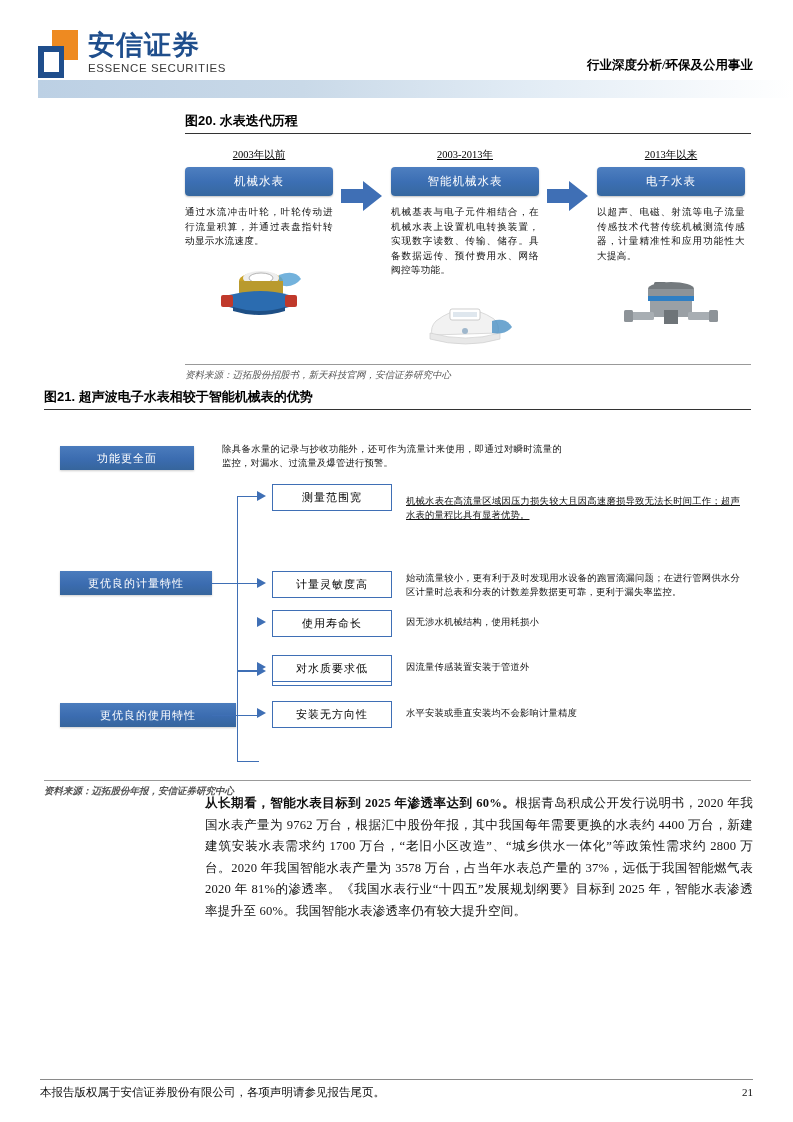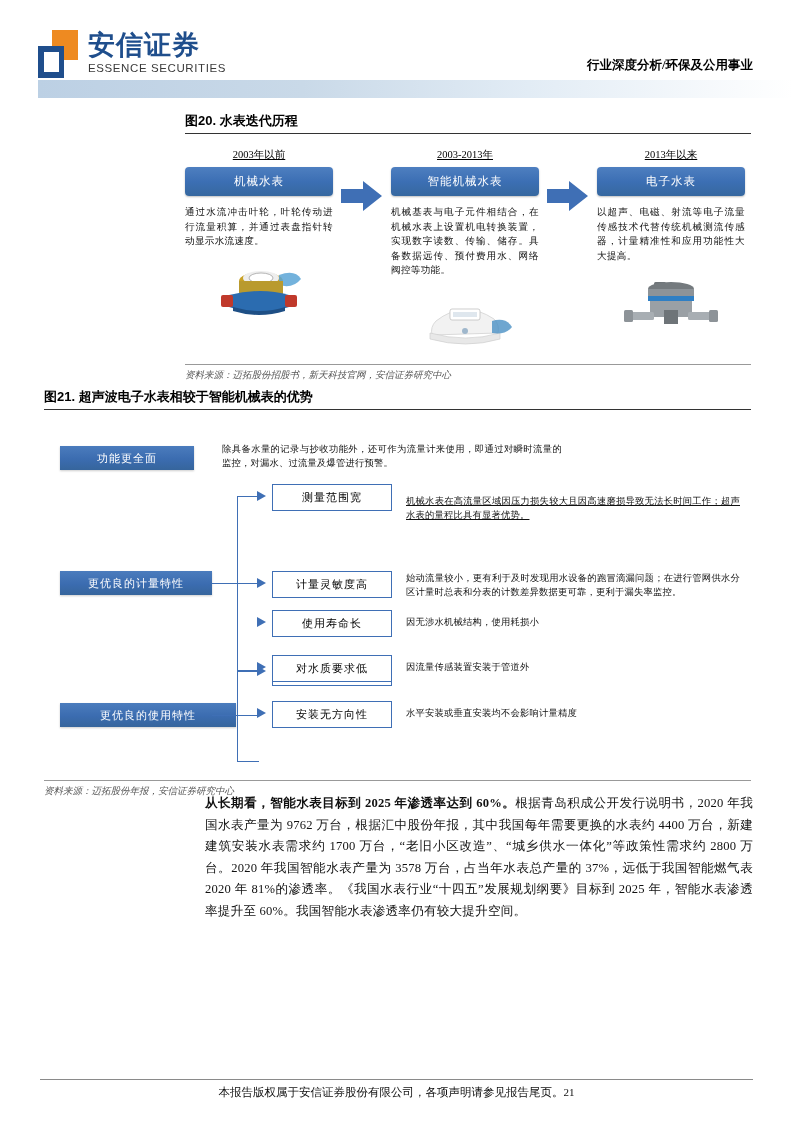--- a/index.html
+++ b/index.html
@@ -234,21 +234,21 @@
     left: 40px;
     right: 40px;
     bottom: 22px;
   }
   .footer-rule {
     border-top: 1px solid #8a8a8a;
     margin-bottom: 5px;
   }
   .footer-row {
     display: flex;
-    justify-content: center;
+    justify-content: space-between;
     align-items: baseline;
     font-size: 11.5px;
     color: #111;
   }
   .footer-page {
     font-family: "Liberation Serif", "DejaVu Serif", serif;
     font-size: 11px;
   }
 </style>
 </head>
@@ -406,21 +406,21 @@
       <div class="f21-text" style="left:362px; top:-50px; width:334px;">因无涉水机械结构，使用耗损小</div>
 
       <div class="box-outline" style="left:228px; top:-10px; width:118px; height:25px;">对水质要求低</div>
       <div class="f21-text" style="left:362px; top:-5px; width:334px;">因流量传感装置安装于管道外</div>
 
       <div class="box-outline" style="left:228px; top:36px; width:118px; height:25px;">安装无方向性</div>
       <div class="f21-text" style="left:362px; top:41px; width:334px;">水平安装或垂直安装均不会影响计量精度</div>
     </div>
   </div>
 
-  <div class="src-line" style="margin-top:22px;">资料来源：迈拓股份年报，安信证券研究中心</div>
+  <div class="src-line" style="margin-top:22px;font-weight:bold;">资料来源：迈拓股份年报，安信证券研究中心</div>
 </div>
 
 <div id="body-para">
   <span class="lead">从长期看，智能水表目标到 2025 年渗透率达到 60%。</span><span>根据青岛积成公开发行说明书，2020 年我国水表产量为 9762 万台，根据汇中股份年报，其中我国每年需要更换的水表约 4400 万台，新建建筑安装水表需求约 1700 万台，“老旧小区改造”、“城乡供水一体化”等政策性需求约 2800 万台。2020 年我国智能水表产量为 3578 万台，占当年水表总产量的 37%，远低于我国智能燃气表 2020 年 81%的渗透率。《我国水表行业“十四五”发展规划纲要》目标到 2025 年，智能水表渗透率提升至 60%。我国智能水表渗透率仍有较大提升空间。</span>
 </div>
 
 <div class="footer">
   <div class="footer-rule"></div>
   <div class="footer-row">
     <span>本报告版权属于安信证券股份有限公司，各项声明请参见报告尾页。</span>

